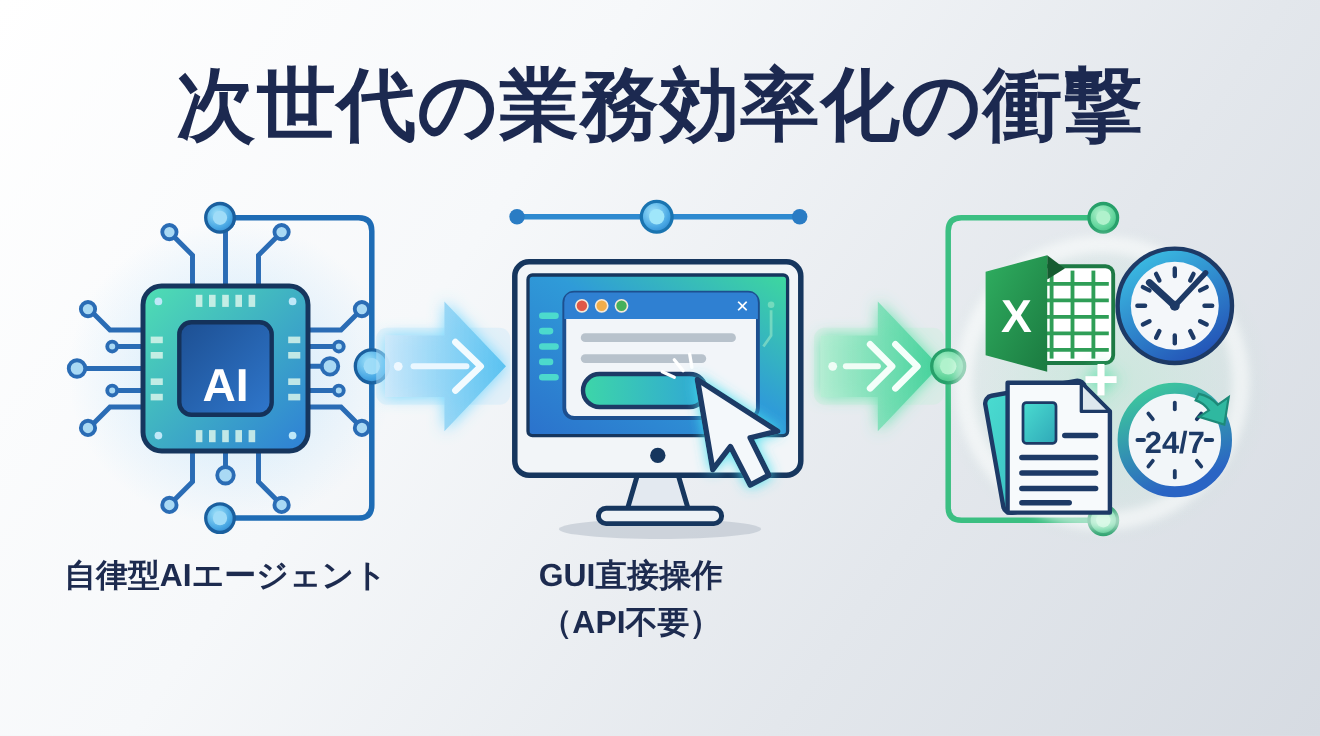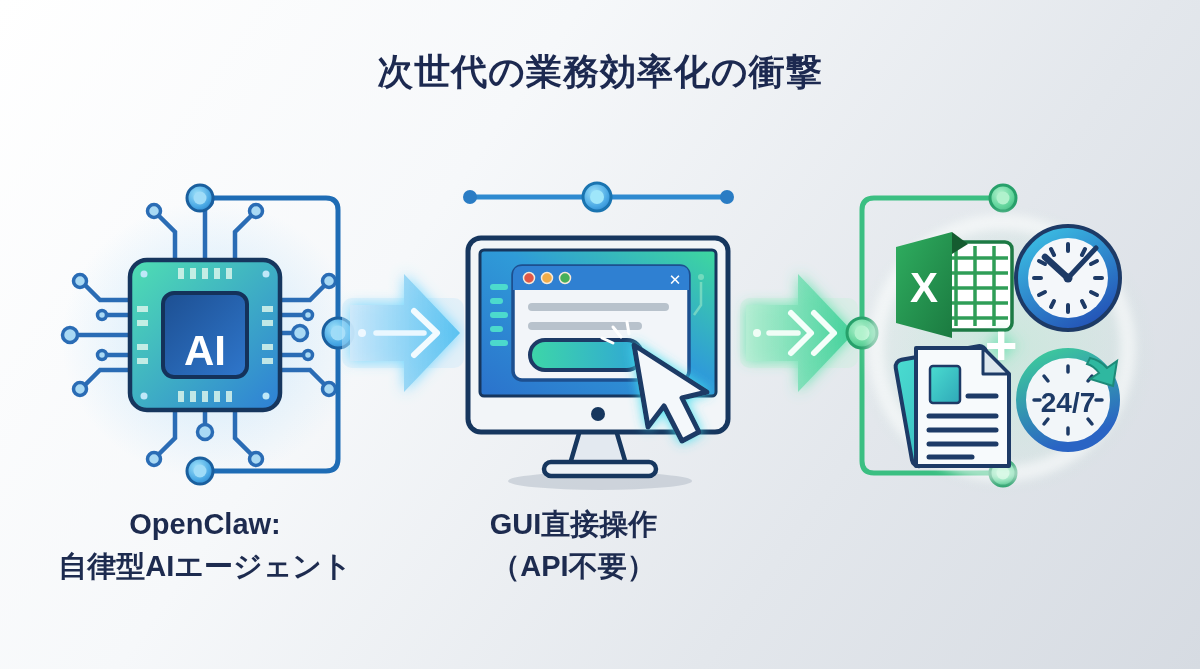--- a/index.html
+++ b/index.html
@@ -8,21 +8,21 @@
     background:linear-gradient(125deg,#ffffff 0%,#f6f8fa 35%,#e3e7ec 70%,#d6dbe2 100%);
     font-family:"Liberation Sans","DejaVu Sans",sans-serif;
   }
   .soft-glow{position:absolute;border-radius:50%;pointer-events:none;}
   .glow-chip{left:60px;top:200px;width:300px;height:280px;
     background:radial-gradient(ellipse at center,rgba(150,210,250,0.45) 0%,rgba(150,210,250,0) 70%);}
   .glow-cluster{left:855px;top:205px;width:300px;height:290px;
     background:radial-gradient(ellipse at center,rgba(170,235,200,0.40) 0%,rgba(170,235,200,0) 72%);}
   .title{
     position:absolute;left:0;top:48px;width:100%;text-align:center;
-    font-size:36px;font-weight:800;color:#1c2950;letter-spacing:1px;
+    font-size:72px;font-weight:800;color:#1c2950;letter-spacing:1px;
   }
   .caption{
     position:absolute;text-align:center;color:#1d2b4f;font-weight:800;
     font-size:29px;line-height:1.45;
   }
   .caption-1{left:10px;top:503px;width:390px;}
   .caption-2{left:416px;top:503px;width:315px;}
   .caption-3{left:845px;top:503px;width:320px;}
   svg{position:absolute;left:0;top:0;}
   svg text{font-family:"Liberation Sans","DejaVu Sans",sans-serif;}
@@ -332,21 +332,20 @@
           <line x1="1044" y1="424" x2="1048" y2="419"></line>
             <line x1="1092" y1="424" x2="1088" y2="419"></line>
         </g>
         <text x="1068" y="402" text-anchor="middle" dominant-baseline="central" font-size="28" font-weight="bold" fill="#1d3a66">24/7</text>
         <path d="M1090,358 Q1100,360 1107,368 L1117,361 L1113,386 L1090,379 L1099,373 Q1094,366 1087,364 Z" fill="#2fb8a0" stroke="#1d8a78" stroke-width="2"></path>
       </g>
     </g>
   </svg>
 
   <div class="caption caption-1">
-    <div>OpenClaw:</div>
     <div>自律型AIエージェント</div>
   </div>
   <div class="caption caption-2">
     <div>GUI直接操作</div>
     <div>（API不要）</div>
   </div>
   <div class="caption caption-3">
   </div>
 
 </div>

